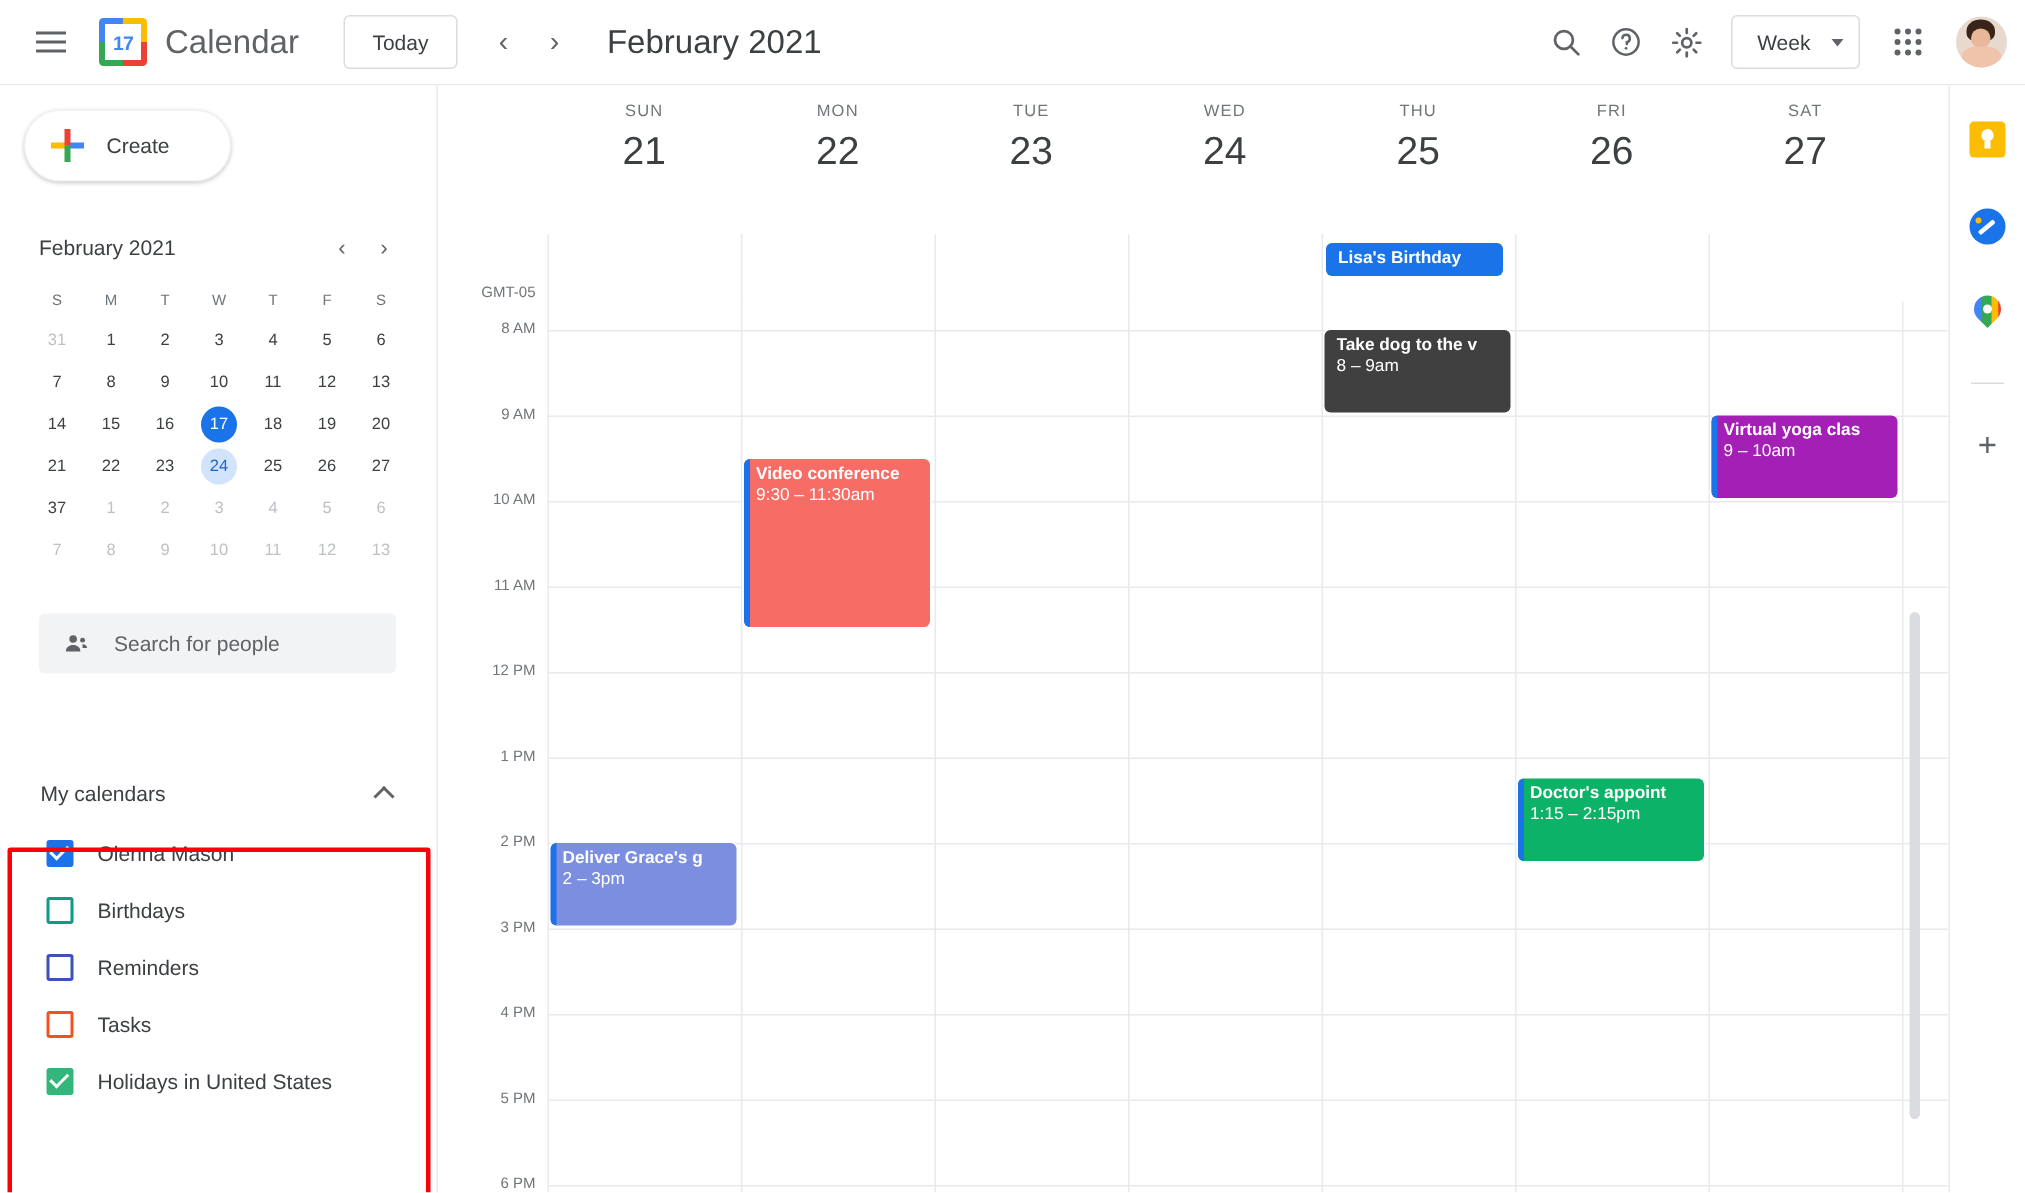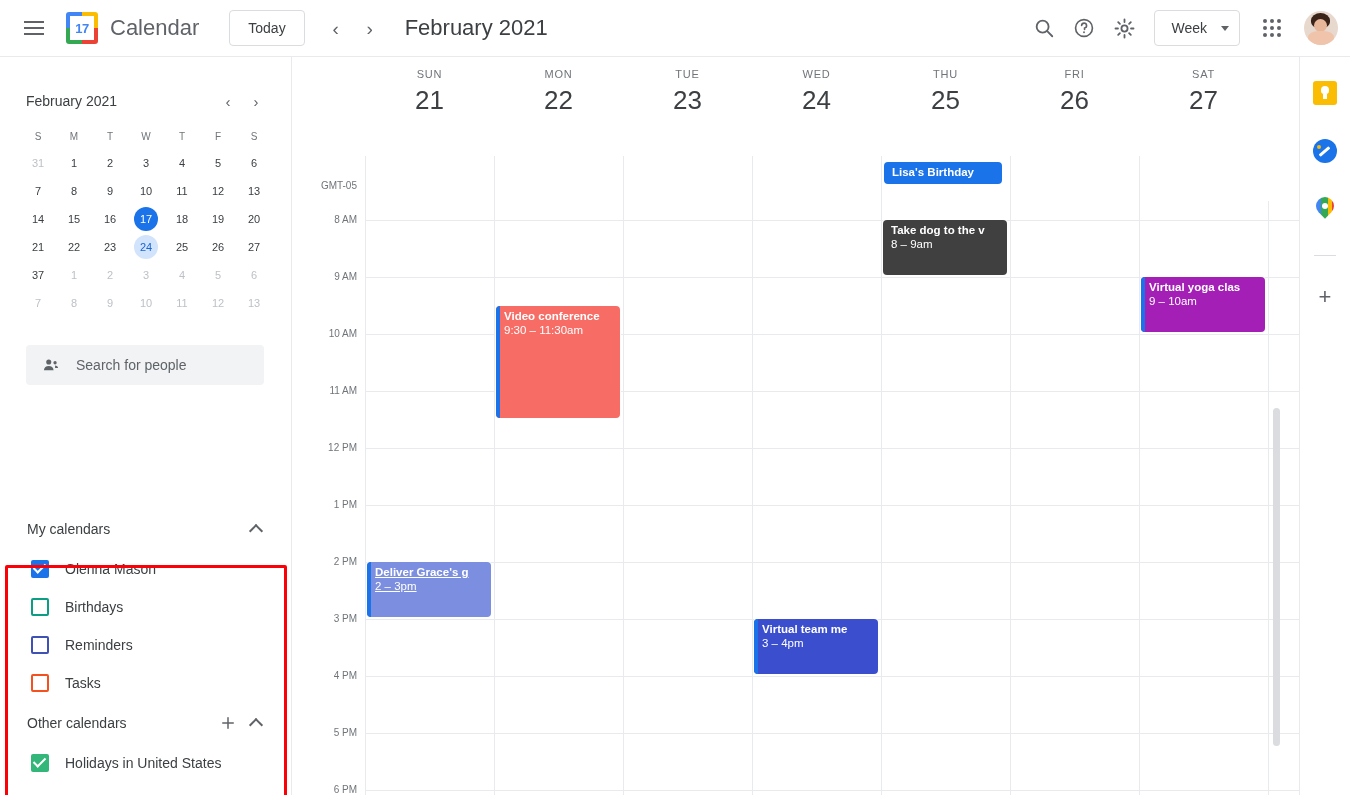--- a/index.html
+++ b/index.html
@@ -201,21 +201,21 @@
     align-items: center; padding-top: 11px;
   }
   .dh-dow { font-size: 11px; color: #70757a; letter-spacing: .8px; font-weight: 500; }
   .dh-num { font-size: 26px; color: #3c4043; margin-top: 5px; font-weight: 400; }
 
   .allday {
     position: absolute; left: 0; top: 99px; width: 1008px; height: 45px;
     display: flex;
   }
   .ad-gutter {
-    width: 73px; flex: none; display: flex; align-items: center;
+    width: 73px; flex: none; display: flex; align-items: flex-end;
     justify-content: flex-end; padding-right: 8px; padding-top: 14px;
   }
   .ad-tz { font-size: 10px; color: #70757a; }
   .ad-col { width: 129px; flex: none; border-left: 1px solid #e8eaed;
             position: relative; padding: 6px 2px 0 2px; }
 
   .gridarea {
     position: absolute; left: 0; top: 144px; width: 1008px; height: 594px;
     overflow: hidden;
   }
@@ -345,20 +345,29 @@
     </div>
     <div class="avatar">
       <div class="hair"></div>
         <div class="face"></div>
         <div class="body"></div>
     </div>
   </div>
 
   <div class="sidebar">
 
+    <div class="create-btn">
+      <span class="plus-color">
+        <span class="hbar hL"></span>
+          <span class="hbar hR"></span>
+        <span class="vbar vT"></span>
+          <span class="vbar vB"></span>
+      </span>
+      <span>Create</span>
+    </div>
 
     <div class="minical">
       <div class="minical-head">
         <div class="minical-title">February 2021</div>
         <div class="minical-nav">‹</div>
         <div class="minical-nav">›</div>
       </div>
       <div class="minical-grid" id="minical-grid">
           <div class="mc-dow">S</div>
           <div class="mc-dow">M</div>
@@ -523,30 +532,20 @@
           <div class="cal-item">
             <span class="cbx" style="color: rgb(63, 81, 181);"></span>
             <span class="cal-label">Reminders</span>
           </div>
           <div class="cal-item">
             <span class="cbx" style="color: rgb(244, 81, 30);"></span>
             <span class="cal-label">Tasks</span>
           </div>
         </div>
 
-      <div class="cal-group-head">
-        <div class="cal-group-title">Other calendars</div>
-        <div class="cal-group-btn">
-          <svg width="18" height="18" viewBox="0 0 24 24" stroke="#5f6368" stroke-width="2" stroke-linecap="round">
-            <line x1="12" y1="5" x2="12" y2="19"></line>
-              <line x1="5" y1="12" x2="19" y2="12"></line>
-          </svg>
-        </div>
-        <div class="cal-group-btn chev-up"></div>
-      </div>
       <div id="other-cal-list">
           <div class="cal-item">
             <span class="cbx checked" style="color: rgb(51, 182, 121); background: rgb(51, 182, 121);"></span>
             <span class="cal-label">Holidays in United States</span>
           </div>
         </div>
     </div>
 
     <div class="annot-box"></div>
   </div>
@@ -641,29 +640,29 @@
           <div class="ev" style="left: 849px; top: 76px; width: 124px; height: 55px; background: rgb(163, 31, 181);">
             <div class="stripe"></div>
             <div class="t">Virtual yoga clas</div>
             <div class="s">9 – 10am</div>
           </div>
           <div class="ev" style="left: 204px; top: 104.5px; width: 124px; height: 112px; background: rgb(247, 108, 101);">
             <div class="stripe"></div>
             <div class="t">Video conference</div>
             <div class="s">9:30 – 11:30am</div>
           </div>
-          <div class="ev" style="left: 75px; top: 361px; width: 124px; height: 55px; background: rgb(123, 142, 224); text-decoration: underline;">
+          <div class="ev" style="left: 720px; top: 318.25px; width: 124px; height: 55px; background: rgb(11, 178, 104);">
+            <div class="stripe"></div>
+            <div class="t">Doctor's appoint</div>
+            <div class="s">1:15 – 2:15pm</div>
+          </div>
+          <div class="ev" style="left: 75px; top: 361px; width: 124px; height: 55px; background: rgb(123, 142, 224);">
             <div class="stripe"></div>
             <div class="t">Deliver Grace's g</div>
             <div class="s">2 – 3pm</div>
-          </div>
-          <div class="ev" style="left: 462px; top: 418px; width: 124px; height: 55px; background: rgb(59, 79, 206);">
-            <div class="stripe"></div>
-            <div class="t">Virtual team me</div>
-            <div class="s">3 – 4pm</div>
           </div>
         </div>
     </div>
   </div>
 
   <div class="vscroll"></div>
 
   <div class="rail">
     <div class="rail-icon keep"></div>
     <div class="rail-icon tasks"></div>

